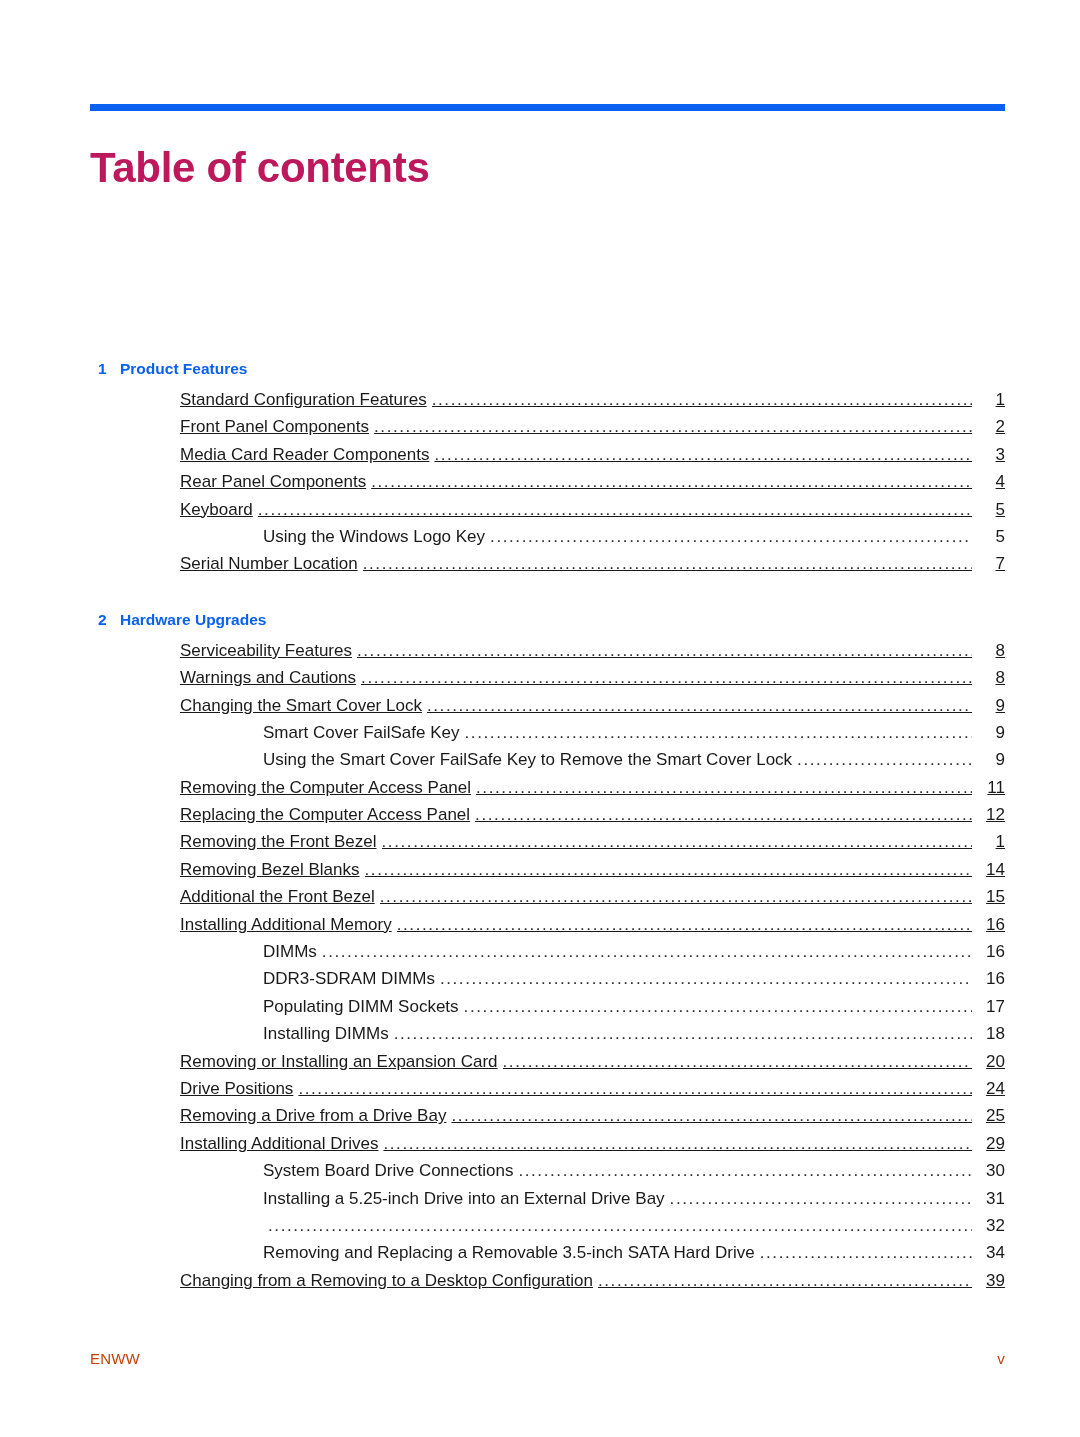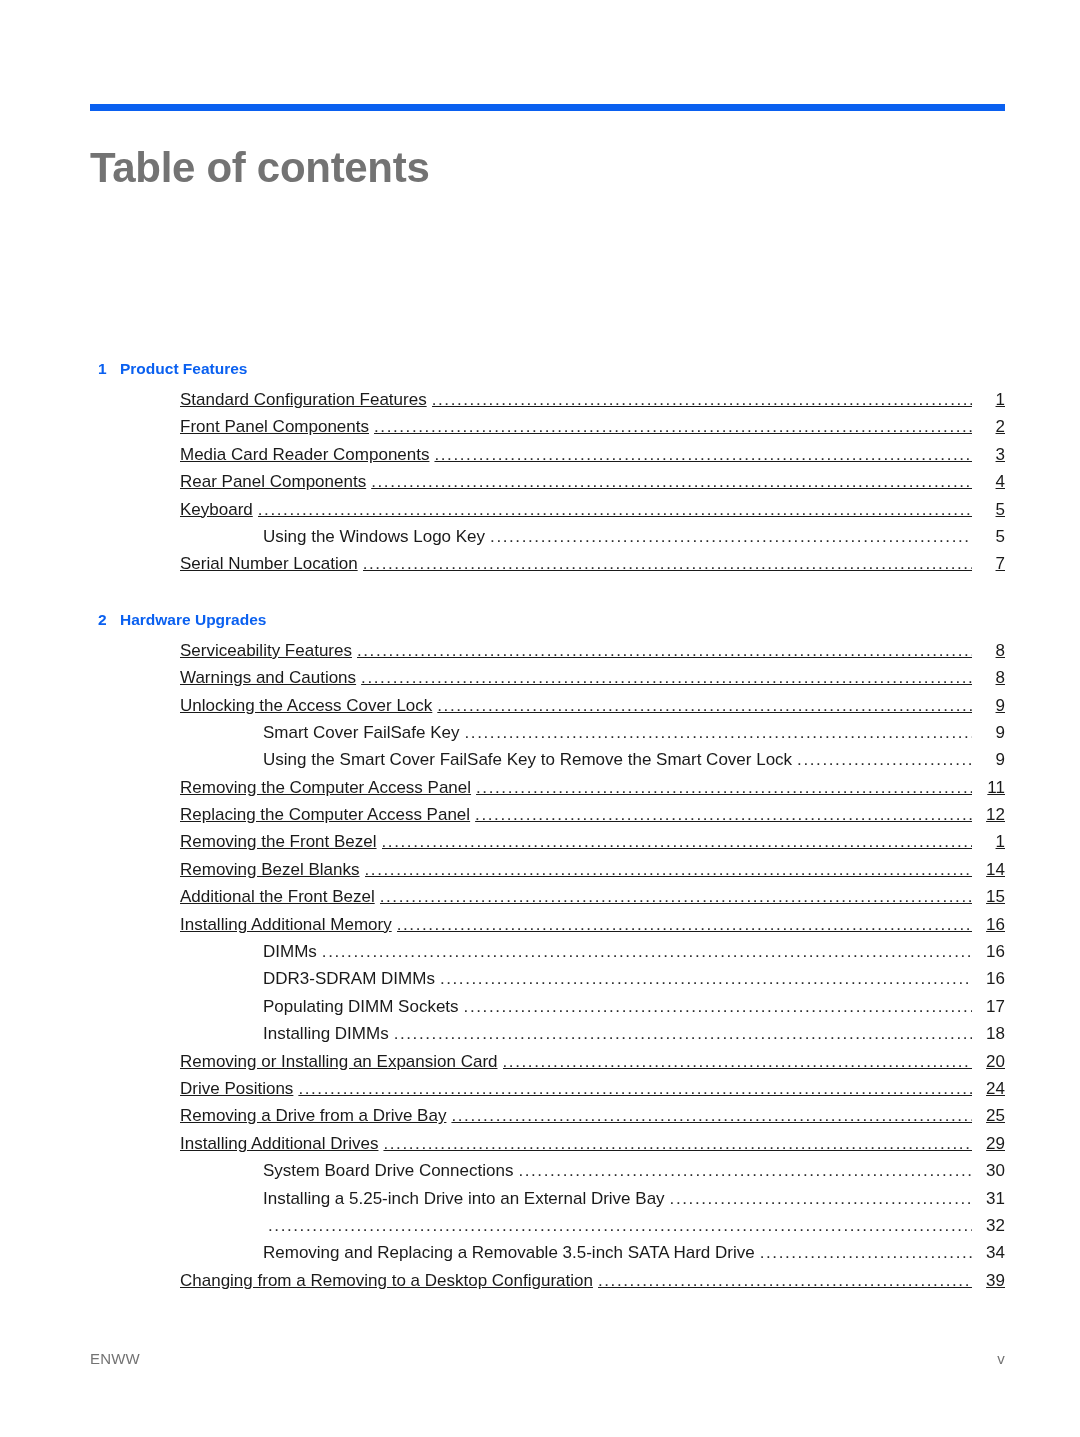--- a/index.html
+++ b/index.html
@@ -32,21 +32,21 @@
     width: 915px;
     height: 7px;
     background: #0a60f0;
   }
   .page-title {
     position: absolute;
     left: 90px;
     top: 118px;
     font-size: 42px;
     font-weight: bold;
-    color: #737373;
+    color: #be185d;
     letter-spacing: -0.3px;
     line-height: 1.05;
     white-space: nowrap;
   }
 
   
   .toc {
     position: absolute;
     left: 90px;
     top: 360px;
@@ -113,21 +113,21 @@
   
   .footer {
     position: absolute;
     left: 90px;
     top: 1350px;
     width: 915px;
     display: flex;
     justify-content: space-between;
     align-items: flex-start;
     font-size: 15px;
-    color: #737373;
+    color: #c2410c;
   }
   .footer .f-left { letter-spacing: 0.2px; }
   .footer .f-right { letter-spacing: 0.2px; }
 </style>
 </head>
 <body>
 
 <div class="page">
 
   <div class="title-rule"></div>
@@ -185,21 +185,21 @@
           <span class="label">Serviceability Features</span>
           <span class="leader">................................................................................................................................................................................................................................................................................................................................................................................................................</span>
           <span class="pageno">8</span>
         </div>
         <div class="entry lvl1">
           <span class="label">Warnings and Cautions</span>
           <span class="leader">................................................................................................................................................................................................................................................................................................................................................................................................................</span>
           <span class="pageno">8</span>
         </div>
         <div class="entry lvl1">
-          <span class="label">Unlocking the Access Cover Lock</span>
+          <span class="label">Changing the Smart Cover Lock</span>
           <span class="leader">................................................................................................................................................................................................................................................................................................................................................................................................................</span>
           <span class="pageno">9</span>
         </div>
         <div class="entry lvl2">
           <span class="label">Smart Cover FailSafe Key</span>
           <span class="leader">................................................................................................................................................................................................................................................................................................................................................................................................................</span>
           <span class="pageno">9</span>
         </div>
         <div class="entry lvl2">
           <span class="label">Using the Smart Cover FailSafe Key to Remove the Smart Cover Lock</span>

